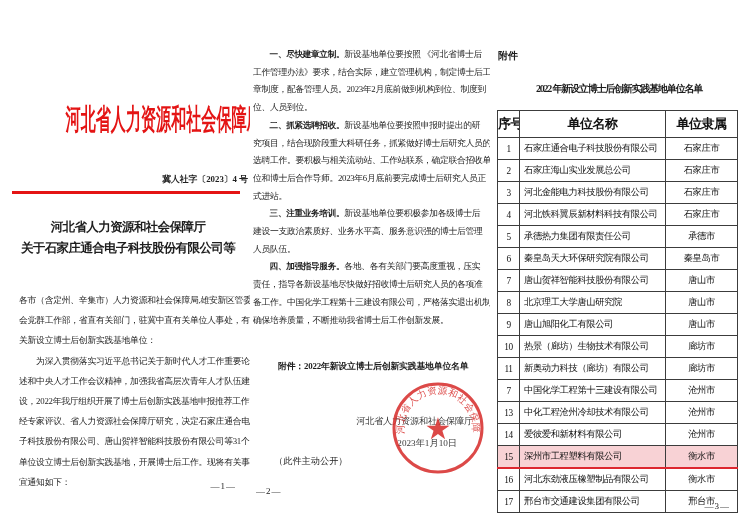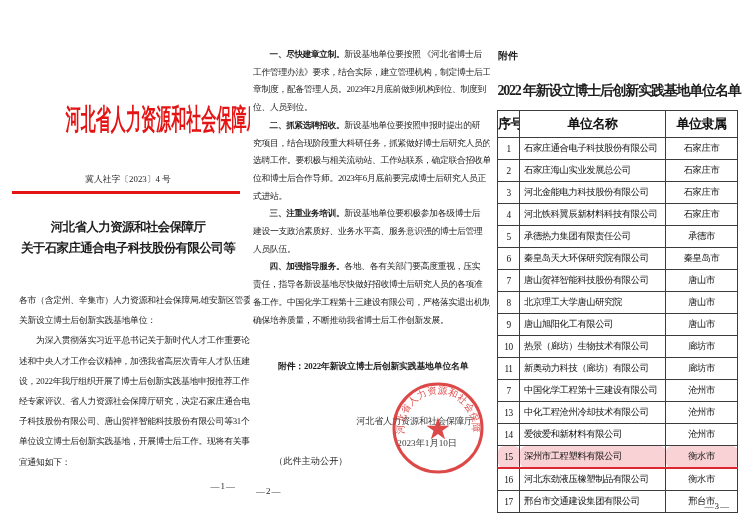--- a/index.html
+++ b/index.html
@@ -7,22 +7,22 @@
           font-family:"Liberation Serif","DejaVu Serif",serif;color:#1e1e1e;}
   .page{position:absolute;top:0;height:530px;background:#fff;}
   #p1{left:8px;width:240px;}
   #p2{left:250px;width:237px;}
   #p3{left:490px;width:258px;}
 
   
   .letterhead{position:absolute;top:100px;left:0;width:100%;text-align:center;
     color:#e41414;font-weight:bold;font-size:29px;white-space:nowrap;
     transform:scaleX(.52);transform-origin:center;}
-  .docno{position:absolute;top:174px;left:0;width:100%;text-align:center;
-    font-size:8.8px;font-weight:normal;}
+  .docno{position:absolute;top:174px;left:0;width:100%;text-align:right;
+    font-size:8.8px;font-weight:bold;}
   .redline{position:absolute;top:191px;left:4px;right:8px;height:3px;background:#e41414;}
   .doctitle{position:absolute;top:217px;left:0;width:100%;text-align:center;
     font-weight:bold;font-size:12.5px;line-height:20.5px;letter-spacing:-0.6px;}
   .body1{position:absolute;top:290px;left:11px;right:2px;font-size:8.8px;
     line-height:20.2px;letter-spacing:-0.25px;}
   .body1 div,.body2 div{white-space:pre;}
   .pn{font-size:9px;letter-spacing:1px;color:#222;}
   .pn1{position:absolute;top:481px;right:12px;}
 
   
@@ -32,49 +32,50 @@
   .attach2{position:absolute;top:360px;left:28px;font-size:8.9px;font-weight:bold;letter-spacing:-0.2px;}
   .sig{position:absolute;top:415px;right:14px;font-size:9.2px;color:#3a3a3a;letter-spacing:-0.2px;}
   .sigdate{position:absolute;top:437px;right:30px;font-size:9.2px;color:#3a3a3a;}
   .pubnote{position:absolute;top:455px;left:24px;font-size:9.2px;}
   .pn2{position:absolute;top:486px;left:6px;}
   .seal{position:absolute;left:140px;top:380px;width:96px;height:96px;opacity:.88;}
 
   
   .attach3{position:absolute;top:49px;left:8px;font-size:10px;font-weight:bold;}
   .t3title{position:absolute;top:82px;left:0;width:100%;text-align:center;
-    font-size:14px;font-weight:bold;letter-spacing:-1.2px;white-space:nowrap;}
+    font-size:10px;font-weight:bold;letter-spacing:-1.2px;white-space:nowrap;}
   .unit-table{position:absolute;top:110px;left:7px;width:240px;border-collapse:collapse;
     table-layout:fixed;font-size:9.3px;color:#111;}
   .unit-table th,.unit-table td{border:1px solid #3c3c3c;padding:0;overflow:hidden;white-space:nowrap;}
   .unit-table th{height:26px;font-size:13px;font-weight:bold;text-align:center;letter-spacing:-0.5px;}
   .unit-table td{height:21px;letter-spacing:-0.4px;}
   .col-no{width:22px;} .col-name{width:146px;} .col-city{width:72px;}
   td.c-no,td.c-city{text-align:center;}
   td.c-name{padding-left:4px;}
-  tr.hl td{background:#f8d2d5;border-bottom:2.4px solid #dd2730;border-radius:6px;}
+  tr.hl td{background:#f8d2d5;border-bottom:2.4px solid #dd2730;}
   .pn3{position:absolute;top:501px;right:18px;}
 </style>
 </head>
 <body>
 
 <div class="canvas">
 
   <div class="page" id="p1">
     <div class="letterhead">河北省人力资源和社会保障厅文件</div>
     <div class="docno">冀人社字〔2023〕4 号</div>
     <div class="redline"></div>
     <div class="doctitle">
 
     <div>河北省人力资源和社会保障厅</div>
         <div>关于石家庄通合电子科技股份有限公司等</div>
       </div>
     <div class="body1">
 
     <div>各市（含定州、辛集市）人力资源和社会保障局,雄安新区管委</div>
+        <div>会党群工作部，省直有关部门，驻冀中直有关单位人事处，有</div>
         <div>关新设立博士后创新实践基地单位：</div>
         <div>　　为深入贯彻落实习近平总书记关于新时代人才工作重要论</div>
         <div>述和中央人才工作会议精神，加强我省高层次青年人才队伍建</div>
         <div>设，2022年我厅组织开展了博士后创新实践基地申报推荐工作，</div>
         <div>经专家评议、省人力资源社会保障厅研究，决定石家庄通合电</div>
         <div>子科技股份有限公司、唐山贺祥智能科技股份有限公司等31个</div>
         <div>单位设立博士后创新实践基地，开展博士后工作。现将有关事</div>
         <div>宜通知如下：</div>
       </div>
     <div class="pn pn1">—1—</div>

